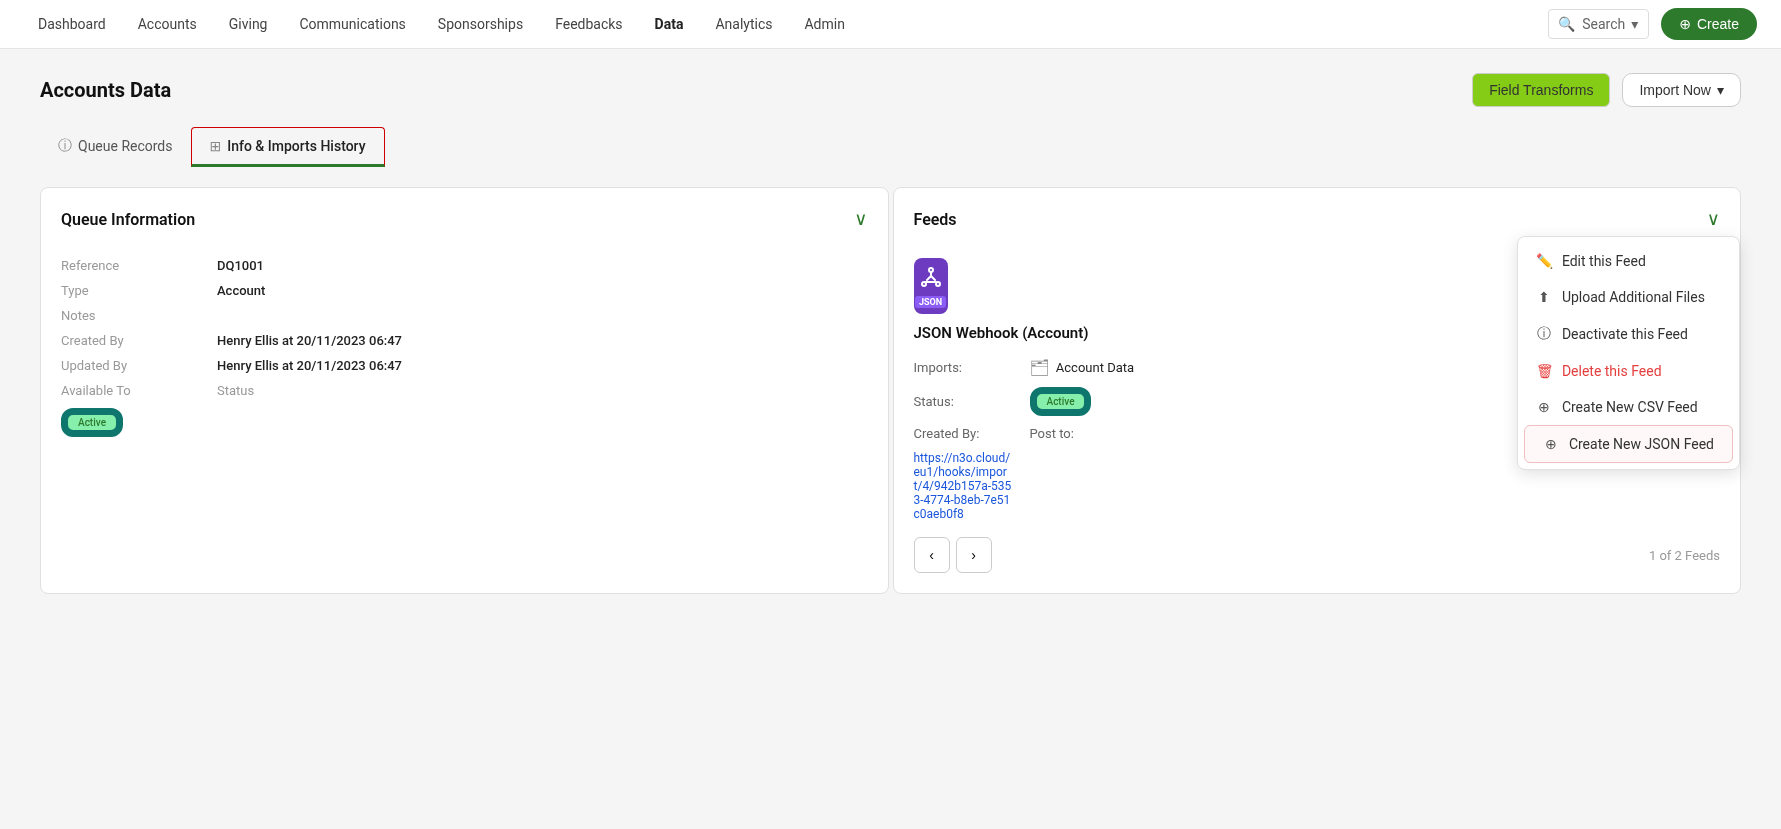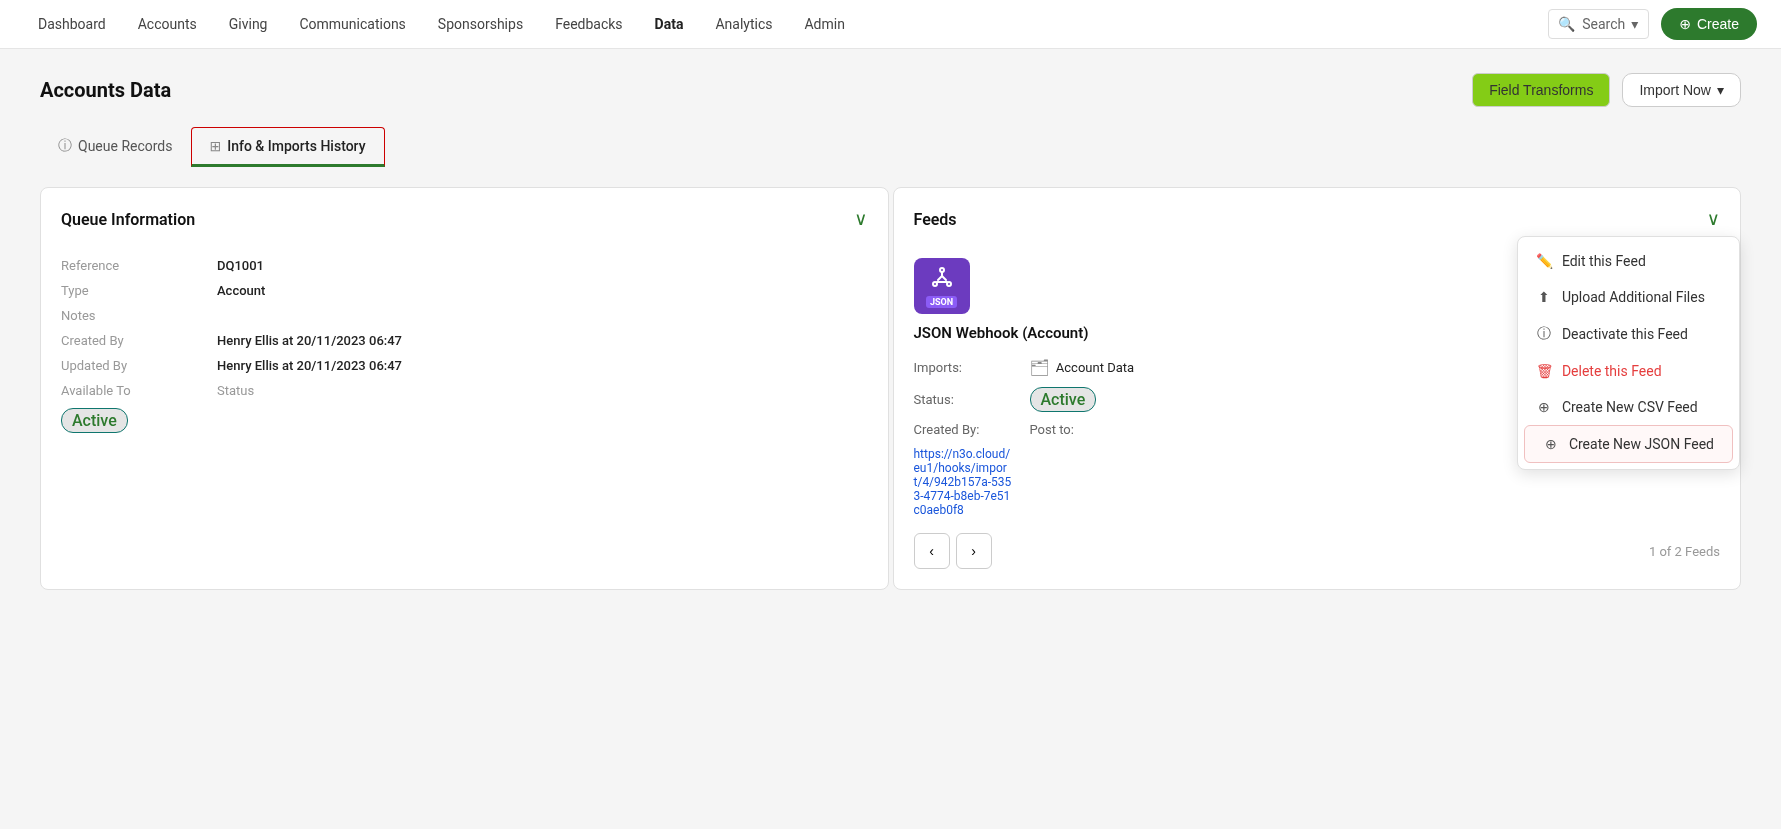--- a/index.html
+++ b/index.html
@@ -34,25 +34,25 @@
     
     .card { background: #fff; border: 1px solid #e0e0e0; border-radius: 8px; padding: 20px; }
     .card-header { display: flex; align-items: center; justify-content: space-between; margin-bottom: 16px; padding-bottom: 12px; }
     .card-title { font-size: 16px; font-weight: 600; color: #111; }
     .chevron-btn { background: none; border: none; cursor: pointer; color: #2d7a2d; font-size: 18px; }
 
     
     .info-table { display: grid; grid-template-columns: 140px 1fr; gap: 10px 16px; align-items: start; }
     .info-label { color: #999; font-size: 13px; }
     .info-value { color: #222; font-size: 13px; font-weight: 500; }
-    .badge-active { background: #e5e5e5; color: #2d7a2d; border: 1px solid #0f766e; border-radius: 12px; padding: 2px 10px; font-size: 16px; font-weight: 500; display: inline-block; }
+    .badge-active { background: #86efac; color: #2d7a2d; border: 7px solid #0f766e; border-radius: 12px; padding: 2px 10px; font-size: 10px; font-weight: 500; display: inline-block; }
 
     
     .feeds-card { position: relative; }
-    .webhook-icon-wrap { width: 56px; height: 56px; background: #6c3bbf; border-radius: 8px; display: flex; align-items: center; justify-content: center; margin-bottom: 10px; flex-direction: column; }
+    .webhook-icon-wrap { width: 34px; height: 56px; background: #6c3bbf; border-radius: 8px; display: flex; align-items: center; justify-content: center; margin-bottom: 10px; flex-direction: column; }
     .webhook-icon-inner { color: #fff; font-size: 20px; }
     .json-badge { background: #8b5cf6; color: #fff; font-size: 9px; font-weight: 700; padding: 1px 4px; border-radius: 3px; margin-top: 2px; }
     .feed-name { font-size: 15px; font-weight: 600; margin-bottom: 16px; color: #111; }
     .feed-info-table { display: grid; grid-template-columns: 100px 1fr; gap: 10px 16px; align-items: center; }
     .feed-label { color: #666; font-size: 13px; }
     .feed-value { color: #222; font-size: 13px; display: flex; align-items: center; gap: 6px; }
     .feed-url { color: #1a56db; font-size: 12px; word-break: break-all; }
     .imports-icon { color: #888; font-size: 16px; }
 
     

